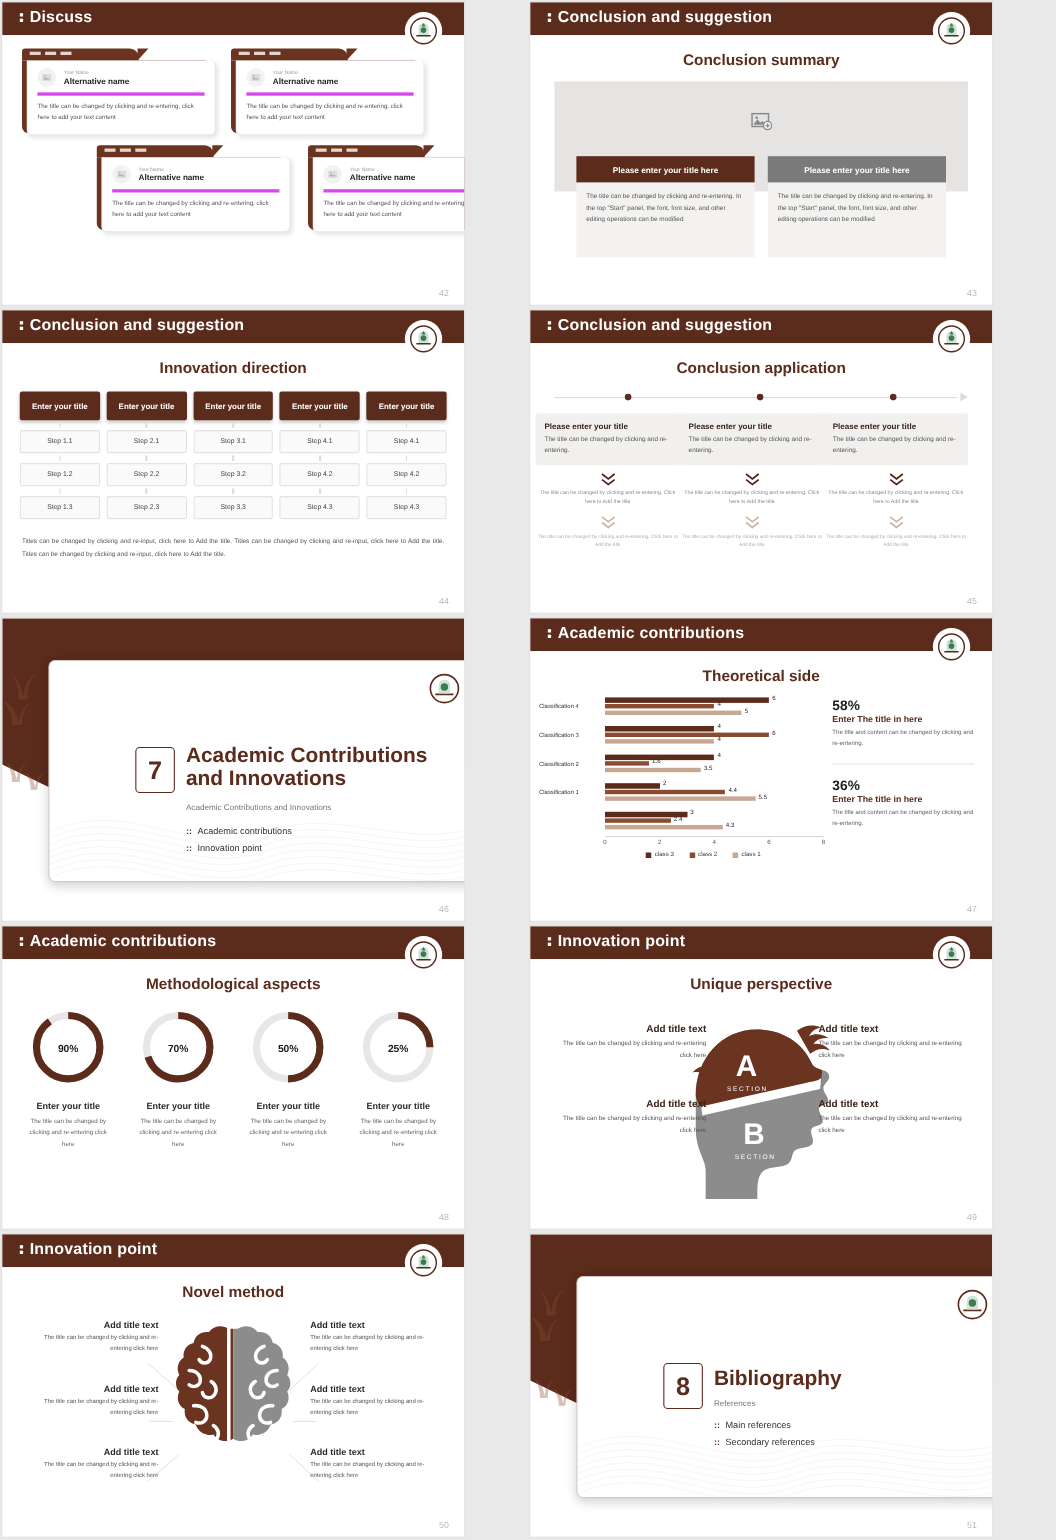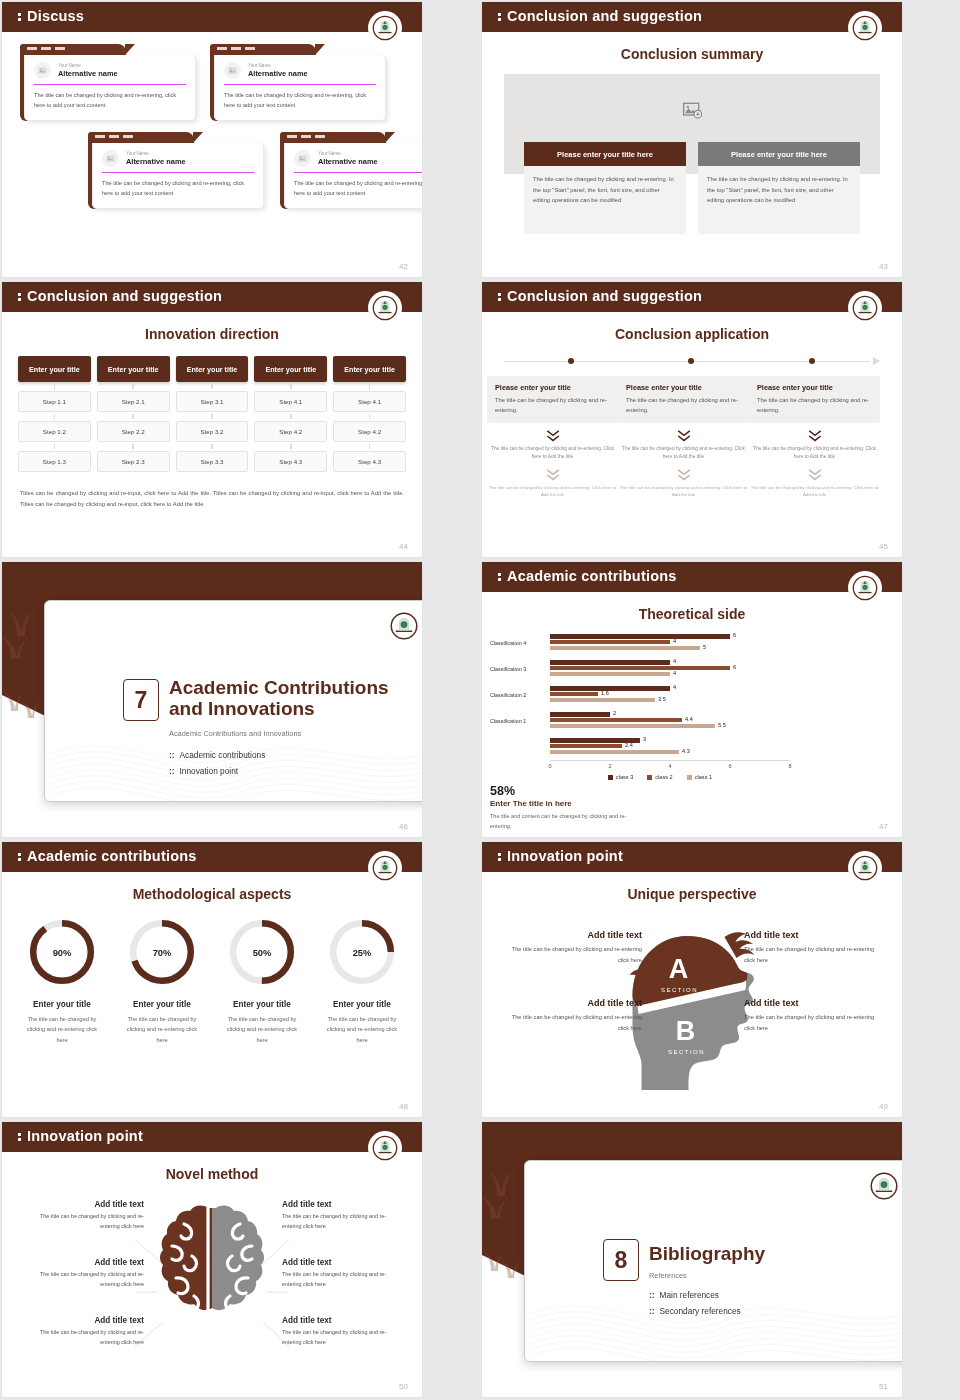--- a/index.html
+++ b/index.html
@@ -24,21 +24,21 @@
   .folder .tab{position:relative;height:11px;width:106px;background:#6B3420;
         border-radius:3px 8px 0 0;}
   .folder .tab:after{content:"";position:absolute;right:-9px;top:0;width:0;height:0;
         border-left:10px solid #6B3420;border-bottom:11px solid transparent;}
   .folder .tab .lines{position:absolute;left:7px;top:3px;display:flex;gap:4px;}
   .folder .tab .lines span{display:block;width:10px;height:2.5px;background:#E4D6CF;}
   .folder .body{position:relative;background:#fff;border:1px solid #ece9e8;border-top:none;
         box-shadow:2px 2px 4px rgba(0,0,0,.10);border-radius:0 5px 5px 5px;padding:7px 9px 9px 9px;
         margin-left:4px;}
   .folder .back{position:absolute;left:0;top:11px;width:172px;height:66px;background:#6B3420;border-radius:0 6px 6px 6px;}
-  .fr{display:flex;align-items:center;gap:7px;padding-bottom:5px;border-bottom:1px solid #d946ef;}
+  .fr{display:flex;align-items:center;gap:7px;padding-bottom:5px;border-bottom:3px solid #d946ef;}
   .thumb{width:17px;height:17px;border-radius:50%;background:#f2f2f2;display:flex;align-items:center;justify-content:center;flex:0 0 auto;}
   .thumb svg{width:11px;height:11px;}
   .fn1{font-size:4.6px;color:#9a9a9a;line-height:1.25;}
   .fn2{font-size:7.4px;font-weight:bold;color:#222;line-height:1.25;}
   .fbody{font-size:5.6px;color:#555;line-height:1.75;margin-top:6px;}
   
   .grayimg{margin:12px 22px 0 22px;height:100px;background:#e6e4e3;position:relative;}
   .grayimg .ph{position:absolute;left:50%;top:36%;transform:translate(-50%,-50%);width:20px;height:20px;}
   .cols2{position:absolute;left:42px;right:42px;top:140px;display:flex;gap:12px;}
   .col2{flex:1;}
@@ -82,21 +82,21 @@
   .divcard .logo2{position:absolute;right:18px;top:10px;width:30px;height:30px;}
   .numbox{position:absolute;left:78px;top:78px;width:34px;height:40px;border:1.4px solid #5B2B1C;
         border-radius:4px;display:flex;align-items:center;justify-content:center;
         font-size:23px;font-weight:bold;color:#5B2B1C;}
   .divttl{position:absolute;left:124px;top:76px;font-size:19px;font-weight:bold;color:#5B2B1C;line-height:1.12;}
   .divsub{position:absolute;left:124px;font-size:7.4px;color:#777;}
   .divlist{position:absolute;left:124px;font-size:8.3px;color:#333;line-height:1.95;}
   .divlist .bb{color:#5B2B1C;font-weight:bold;margin-right:5px;}
   .waves{position:absolute;left:0;bottom:0;width:100%;height:95px;opacity:.5;}
   
-  .chartwrap{display:flex;margin-top:8px;flex-direction:column;}
+  .chartwrap{display:flex;margin-top:8px;}
   .chartbox{width:300px;padding-left:8px;}
   .ch-row{display:flex;align-items:center;height:26px;}
   .ch-lbl{width:60px;font-size:5.4px;color:#333;text-align:left;}
   .ch-bars{flex:1;position:relative;}
   .bar{height:4.2px;margin-bottom:1.6px;position:relative;}
   .bar span{position:absolute;left:calc(100% + 3px);top:-2.4px;font-size:5.6px;color:#222;}
   .axis{margin-left:60px;position:relative;height:12px;border-top:1px solid #d8d8d8;}
   .axis i{position:absolute;top:2px;font-size:5.6px;color:#555;transform:translateX(-50%);font-style:normal;}
   .legend{display:flex;gap:14px;justify-content:center;margin-left:40px;margin-top:1px;}
   .legend div{display:flex;align-items:center;gap:3px;font-size:5.6px;color:#333;}

